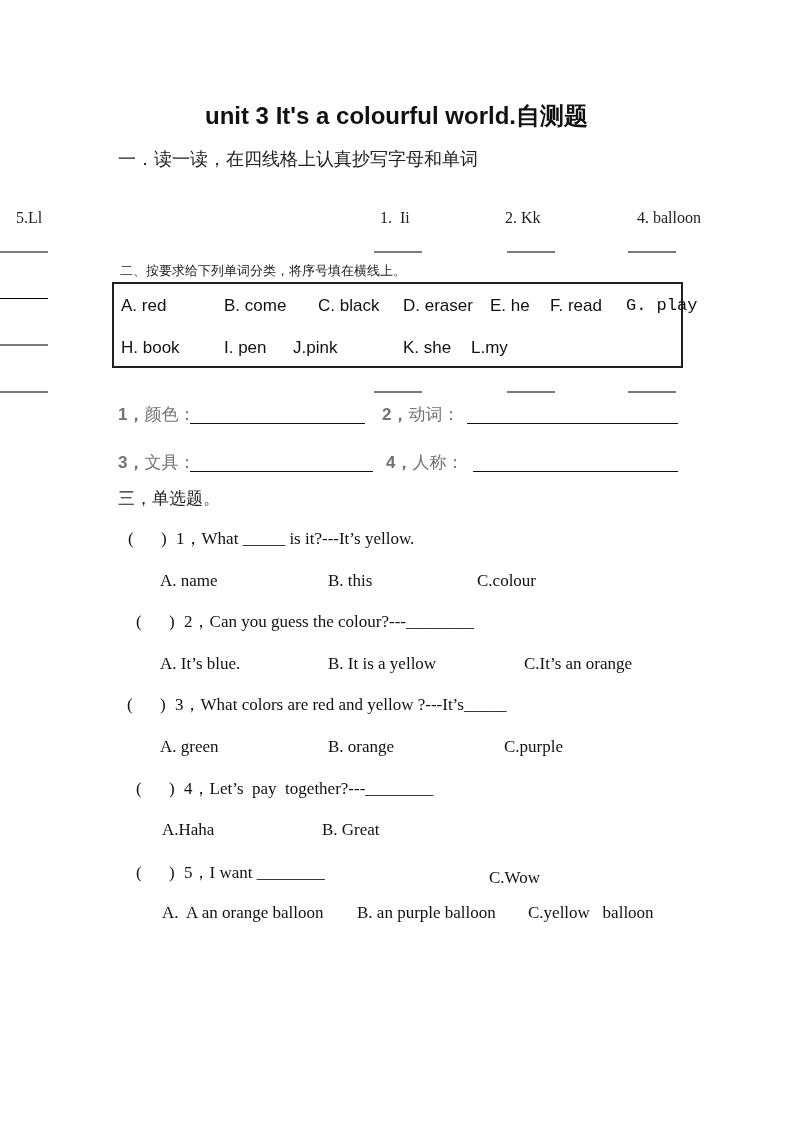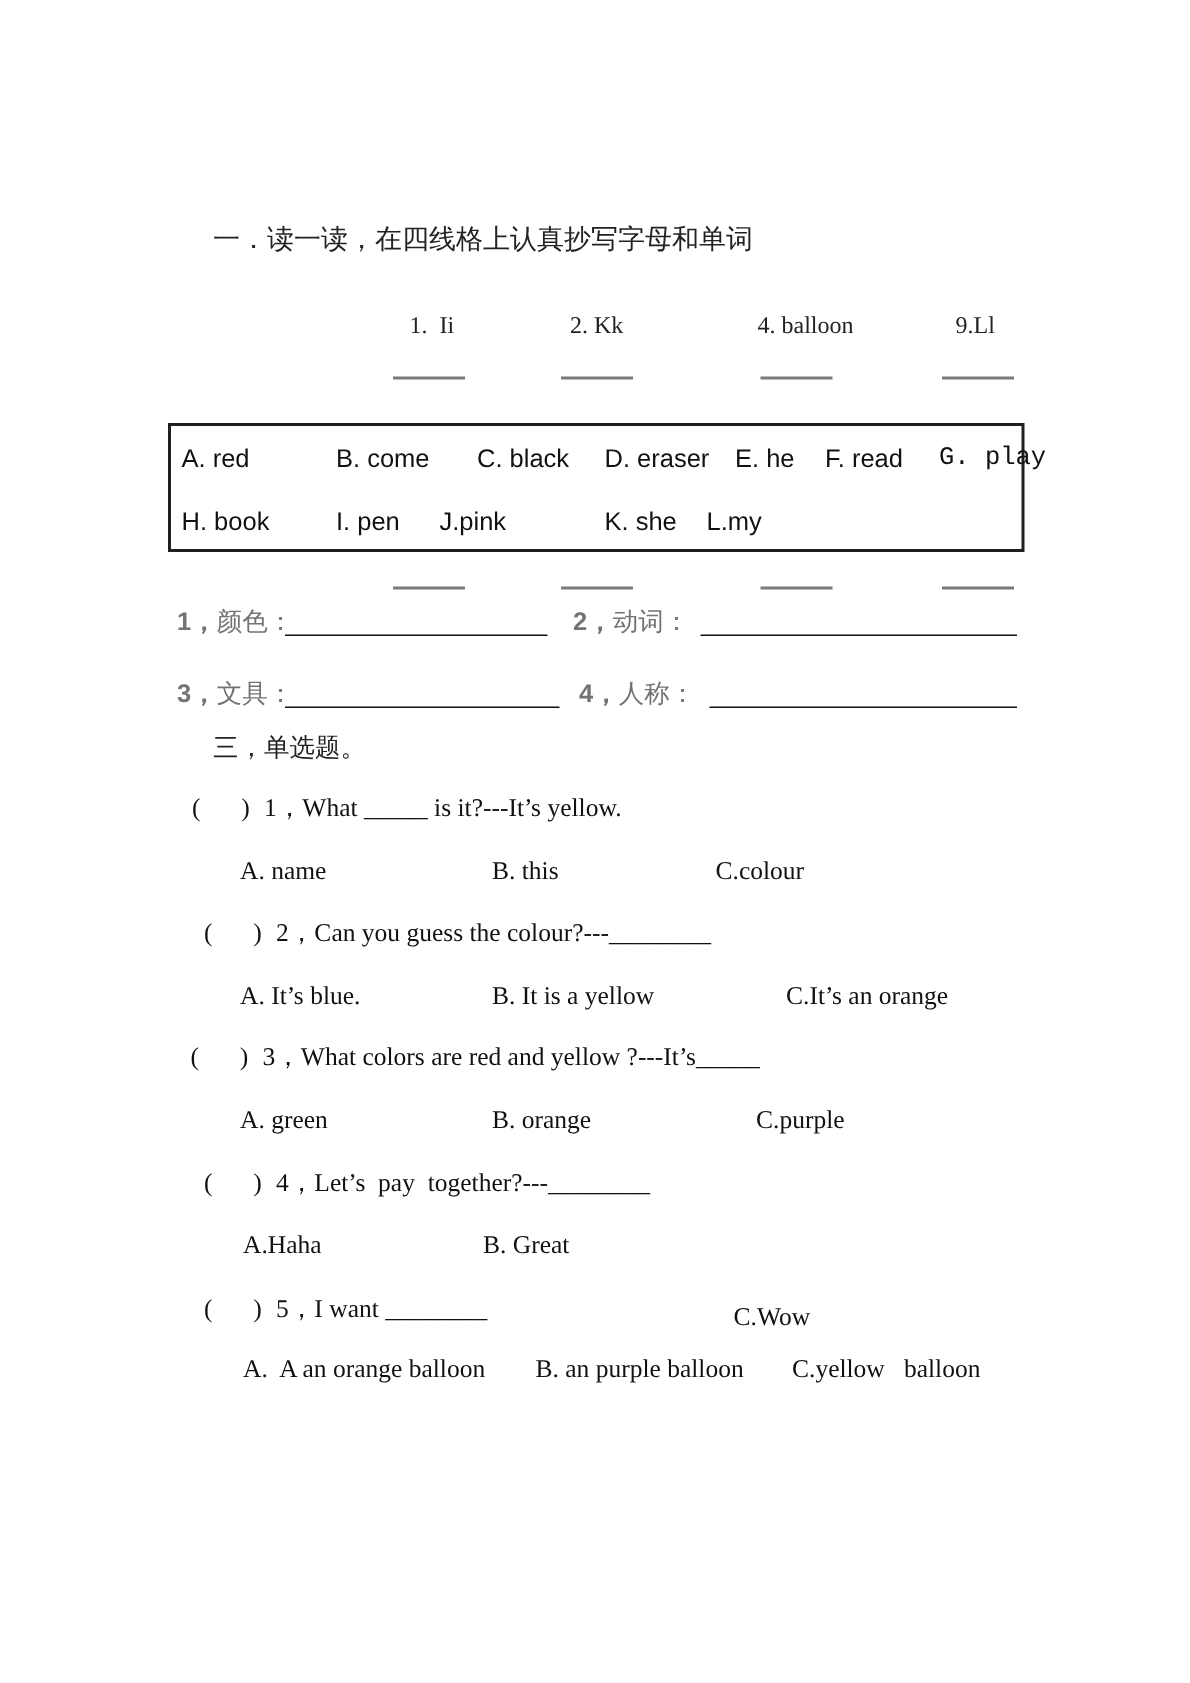--- a/index.html
+++ b/index.html
@@ -13,21 +13,21 @@
   }
   .abs{position:absolute;white-space:pre;}
   
   .title{
     left:0;top:100px;width:793px;
     text-align:center;
     font-family:"Liberation Sans","DejaVu Sans",sans-serif;
     font-weight:700;font-size:24px;color:#111;
   }
   
-  .h-serif{font-size:18px;color:#222;margin-left:24px;}
+  .h-serif{font-size:18px;color:#222;}
   .s1-head{left:118px;top:147px;}
   .s2-head{left:120px;top:262px;font-size:13px;}
   .s3-head{left:118px;top:487px;font-size:17px;}
   
   .copy-item{position:absolute;top:191px;font-size:16px;color:#222;white-space:pre;}
   .copy-item:nth-of-type(1){left:130px;}
   .copy-item:nth-of-type(2){left:257px;}
   .copy-item:nth-of-type(3){left:364px;}
   .copy-item:nth-of-type(4){left:489px;}
   .copy-item:nth-of-type(5){left:621px;}
@@ -63,20 +63,21 @@
   
   .stem{font-size:17px;color:#111;}
   .marker{letter-spacing:1px;}
   .opt{position:absolute;white-space:pre;font-size:17px;color:#111;}
 </style>
 </head>
 <body>
 
 <div class="page">
 
+  <div class="abs title">unit 3 It's a colourful world.自测题</div>
 
   <div class="abs h-serif s1-head">一．读一读，在四线格上认真抄写字母和单词</div>
 
   <div class="copy-item">
     <span>1.  Ii</span>
     <div class="wgrid">
       <div class="wline"></div>
       <div class="wline mid"></div>
       <div class="wline"></div>
       <div class="wline"></div>
@@ -94,29 +95,30 @@
   <div class="copy-item">
     <span>4. balloon</span>
     <div class="wgrid">
       <div class="wline"></div>
       <div class="wline mid"></div>
       <div class="wline"></div>
       <div class="wline"></div>
     </div>
   </div>
   <div class="copy-item">
-    <span>9.Ll</span>
+    <span>5.Ll</span>
     <div class="wgrid">
       <div class="wline"></div>
       <div class="wline mid"></div>
       <div class="wline"></div>
       <div class="wline"></div>
     </div>
   </div>
 
+  <div class="abs h-serif s2-head">二、按要求给下列单词分类，将序号填在横线上。</div>
 
   <div class="bank-box"></div>
   <span class="bank-word" style="left:121px;top:296px;text-align:right;">A. red</span>
   <span class="bank-word" style="left:224px;top:296px;text-align:center;">B. come</span>
   <span class="bank-word" style="left:318px;top:296px;">C. black</span>
   <span class="bank-word" style="left:403px;top:296px;">D. eraser</span>
   <span class="bank-word" style="left:490px;top:296px;">E. he</span>
   <span class="bank-word" style="left:550px;top:296px;">F. read</span>
   <span class="bank-word" style="left:626px;top:296px;font-family:Liberation Mono, monospace;">G. play</span>
   <span class="bank-word" style="left:121px;top:338px;">H. book</span>

